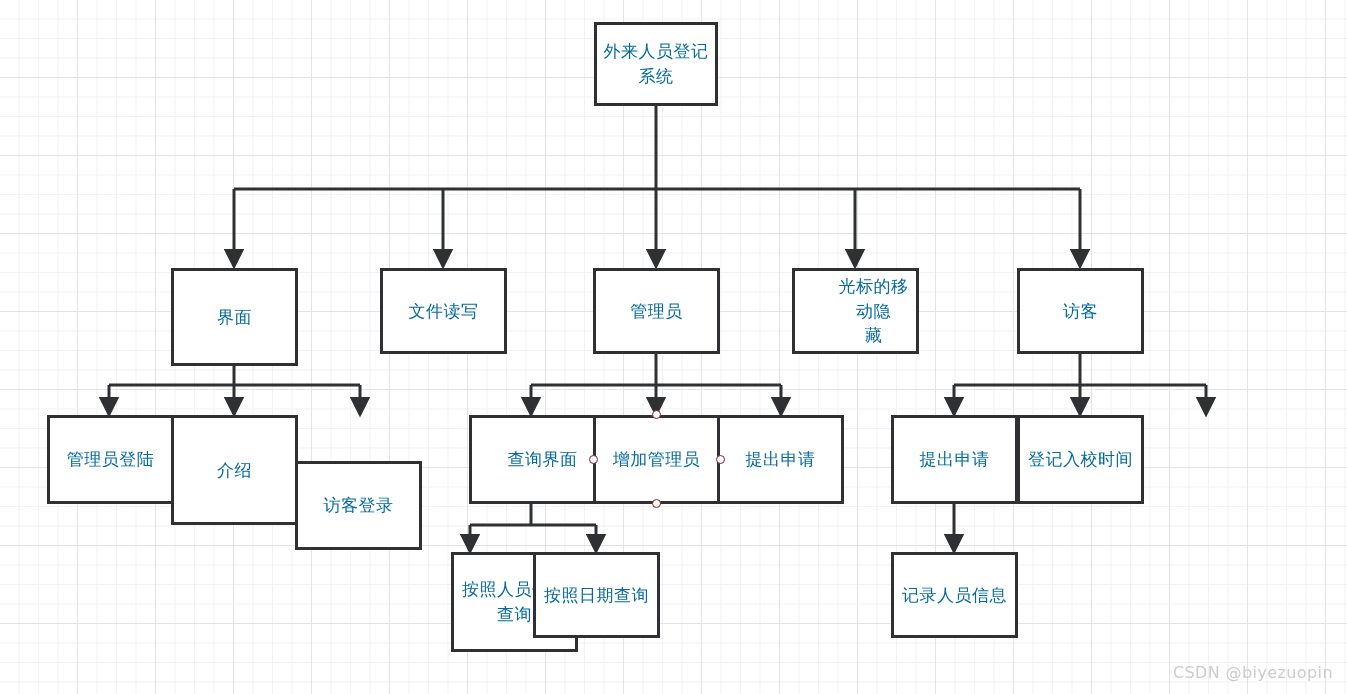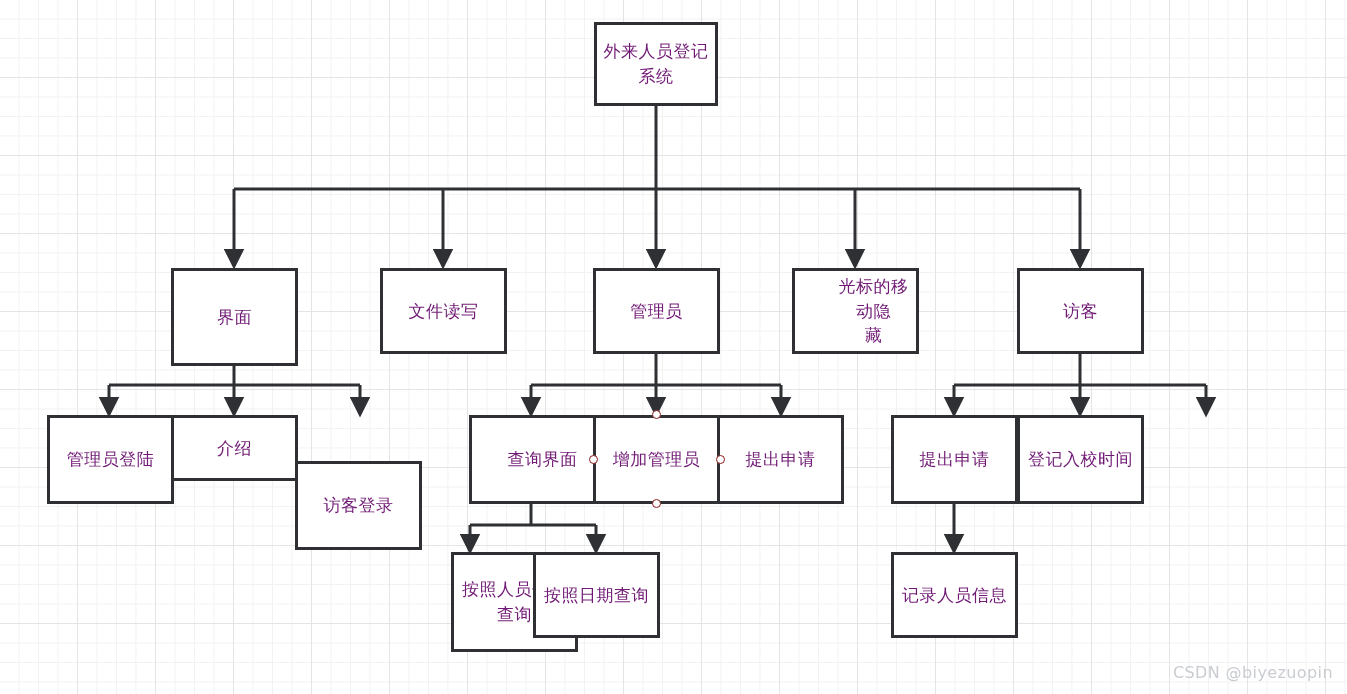--- a/index.html
+++ b/index.html
@@ -39,21 +39,21 @@
   }
   .node {
     position: absolute;
     box-sizing: border-box;
     border: 3px solid #2e3033;
     background: #ffffff;
     display: flex;
     align-items: center;
     justify-content: center;
     text-align: center;
-    color: #701a75;
+    color: #0369a1;
     font-size: 17px;
     line-height: 1.45;
     letter-spacing: 0.5px;
     white-space: pre-line;
     z-index: 2;
   }
   .handle {
     position: absolute;
     width: 9px;
     height: 9px;
@@ -128,21 +128,21 @@
 系统</div>
 
   <div class="node" style="left:171px; top:268px; width:127px; height:98px;">界面</div>
   <div class="node" style="left:380px; top:268px; width:127px; height:86px;">文件读写</div>
   <div class="node" style="left:593px; top:268px; width:127px; height:86px;">管理员</div>
   <div class="node" style="left:792px; top:268px; width:127px; height:86px;padding-left:36px;">光标的移动隐
 藏</div>
   <div class="node" style="left:1017px; top:268px; width:127px; height:86px;">访客</div>
 
   <div class="node" style="left:47px; top:415px; width:127px; height:89px;">管理员登陆</div>
-  <div class="node" style="left:171px; top:415px; width:127px; height:66px;">介绍</div>
+  <div class="node" style="left:171px; top:415px; width:127px; height:110px;">介绍</div>
   <div class="node" style="left:295px; top:415px; width:127px; height:89px;margin-top:46px;">访客登录</div>
 
   <div class="node" style="left:469px; top:415px; width:127px; height:89px;padding-left:20px;">查询界面</div>
   <div class="node" style="left:593px; top:415px; width:127px; height:89px;">增加管理员</div>
   <div class="node" style="left:717px; top:415px; width:127px; height:89px;">提出申请</div>
 
   <div class="node" style="left:891px; top:415px; width:127px; height:89px;">提出申请</div>
   <div class="node" style="left:1017px; top:415px; width:127px; height:89px;">登记入校时间</div>
 
   <div class="node" style="left:407px; top:552px; width:127px; height:100px;margin-left:44px;">按照人员信息

